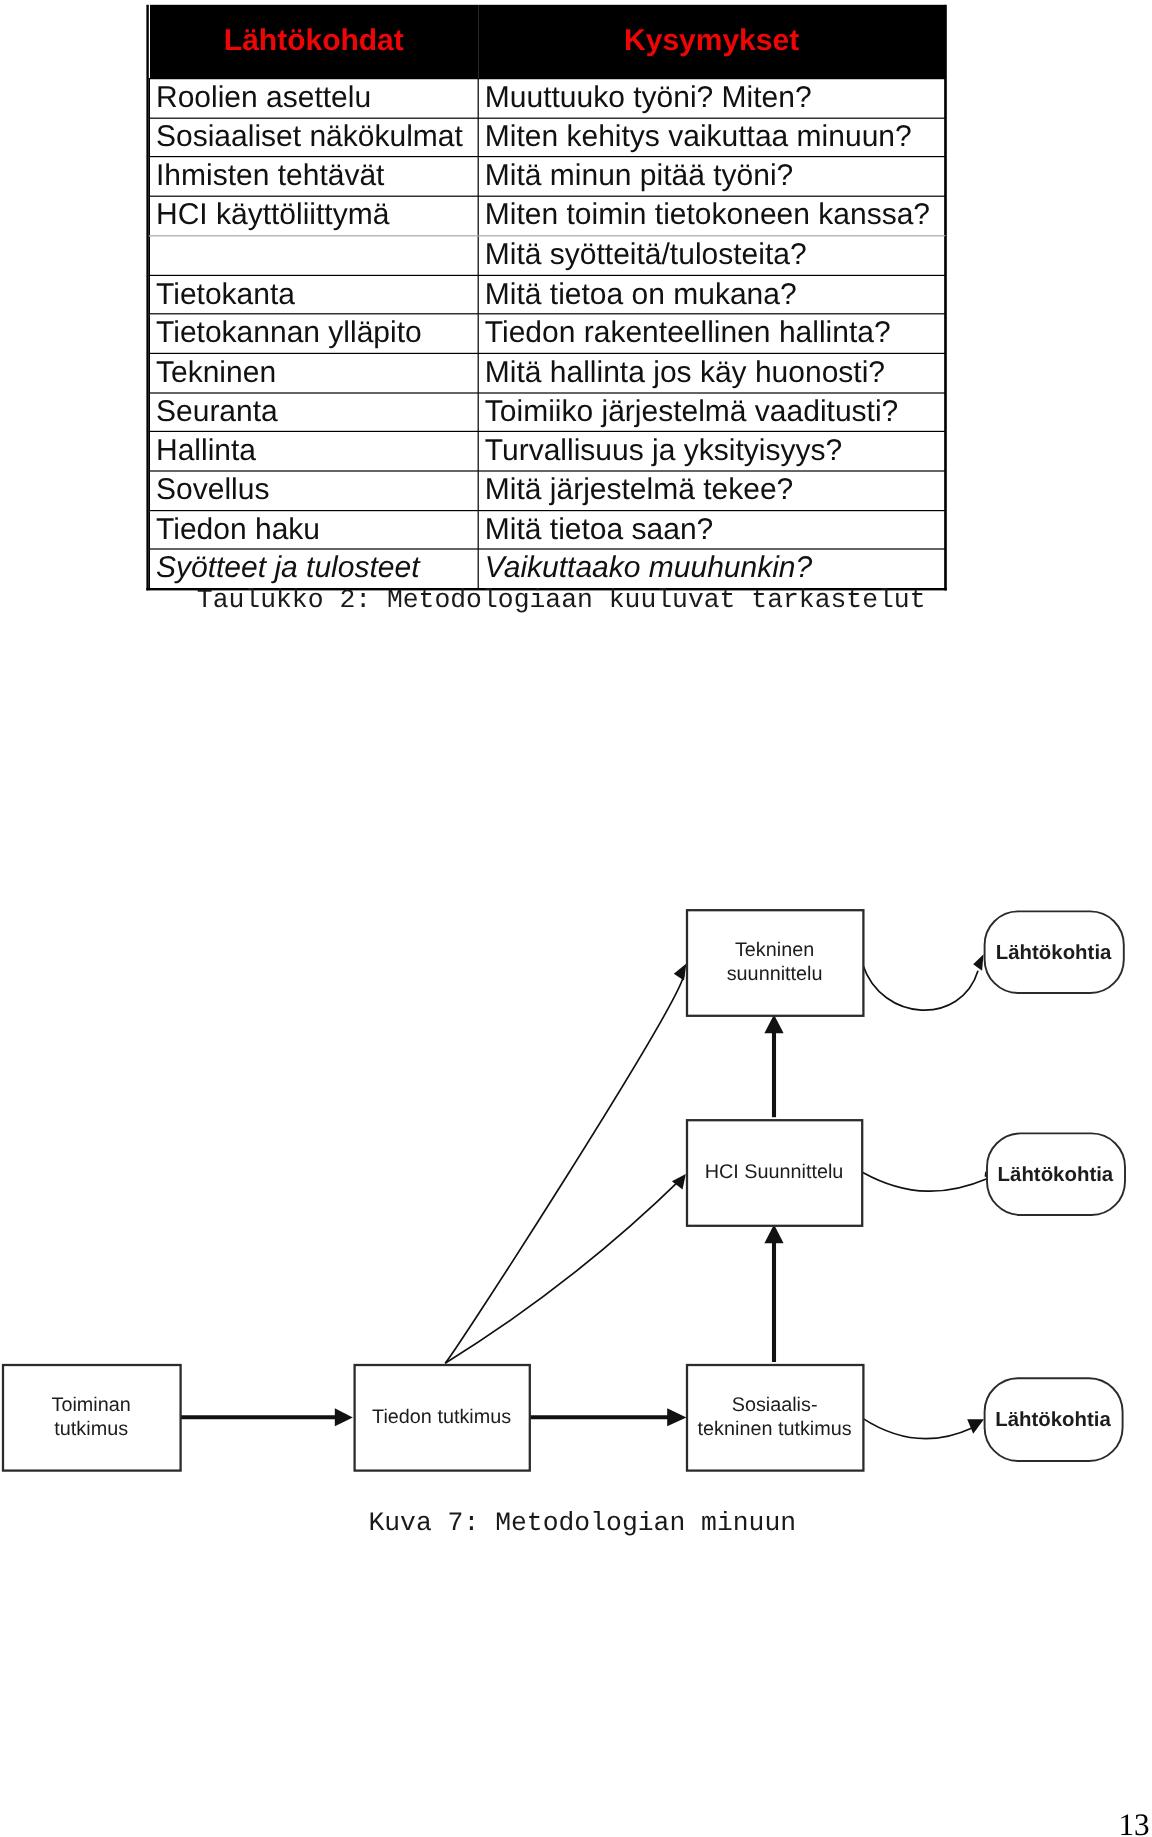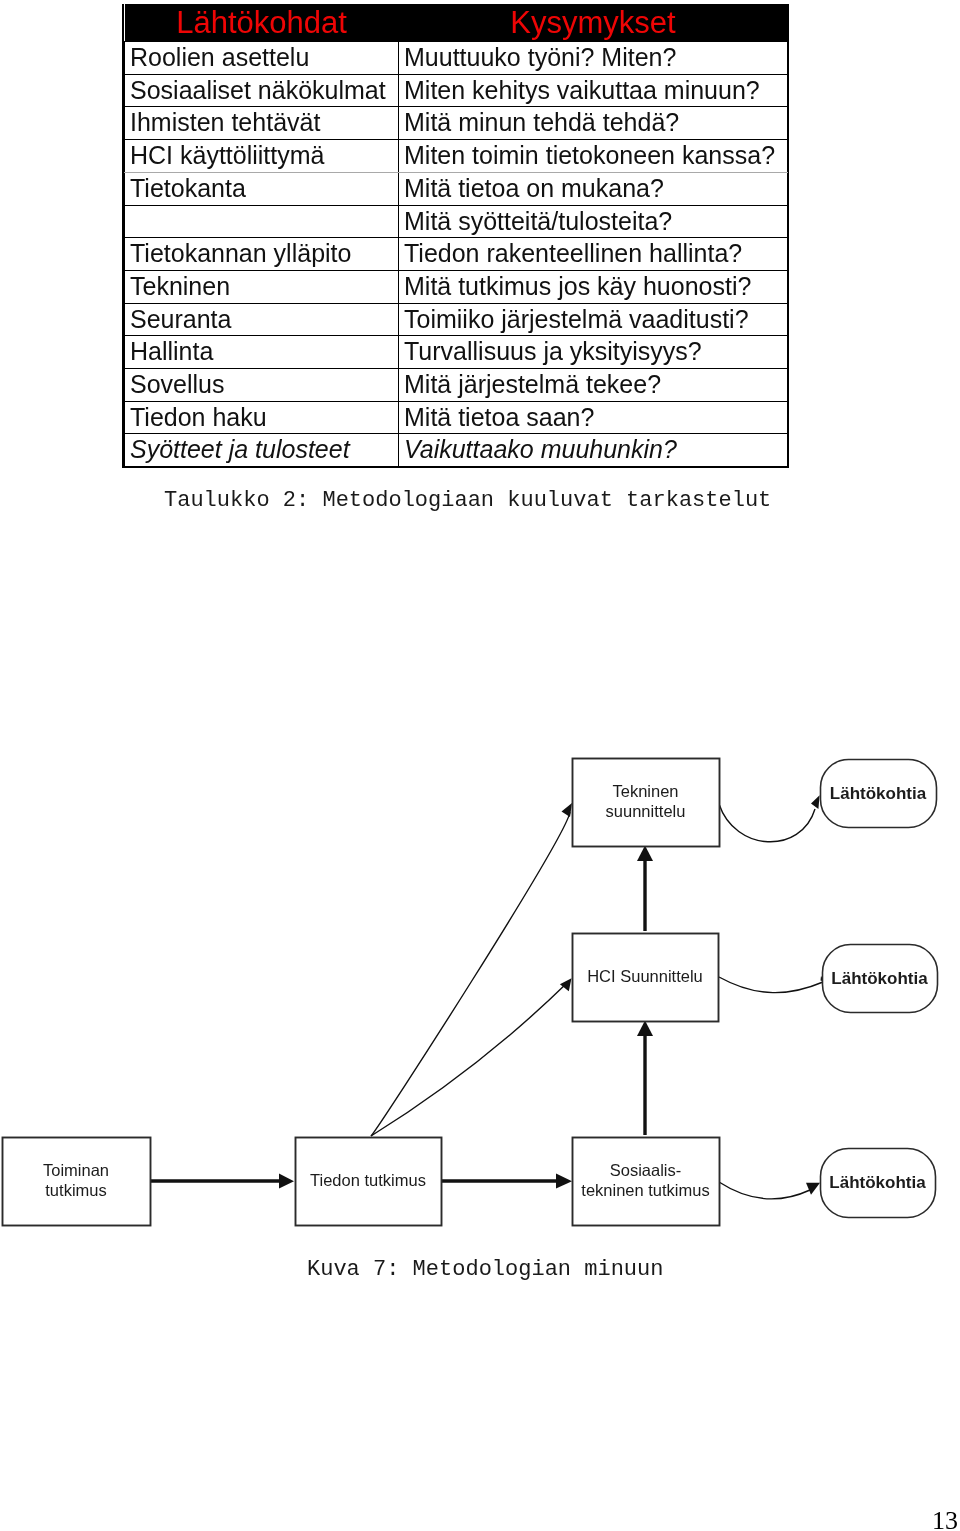--- a/index.html
+++ b/index.html
@@ -10,22 +10,22 @@
   .page{position:absolute;inset:0;transform:translateZ(0);}
 
   
   #tbl{position:absolute;left:122px;top:4px;width:667px;
        border-left:2px solid #000;border-right:2px solid #000;
        border-bottom:2px solid #000;box-sizing:border-box;}
   #tbl table{border-collapse:collapse;width:663px;table-layout:fixed;}
   #tbl col.c1{width:274px;}
   #tbl col.c2{width:389px;}
   #tbl th{background:var(--hdr-bg,#000000);color:var(--hdr-fg,#ee0505);
-          font-weight:normal;font-size:31px;
-          text-align:center;height:37px;padding:0;line-height:37px;border:0;}
+          font-weight:bold;font-size:25px;
+          text-align:center;height:37px;padding:12px;line-height:37px;border:0;}
   #tbl td{font-size:25px;color:#111;height:31.7px;line-height:31.7px;padding:0 0 0 5px;
           border:1px solid #000;white-space:nowrap;overflow:hidden;background:#fff;}
   #tbl tbody tr:last-child td{border-bottom:0;font-style:italic;}
   #tbl tbody tr.light-sep td{border-bottom-color:#a9a9a9;}
 
   
   .cap{position:absolute;font-family:"Liberation Mono", monospace;font-size:22px;
        color:#1a1a1a;white-space:pre;}
   #cap1{left:164px;top:488px;}
   #cap2{left:307px;top:1257px;}
@@ -59,41 +59,41 @@
           <tr>
             <td>Roolien asettelu</td>
             <td>Muuttuuko työni? Miten?</td>
           </tr>
           <tr>
             <td>Sosiaaliset näkökulmat</td>
             <td>Miten kehitys vaikuttaa minuun?</td>
           </tr>
           <tr>
             <td>Ihmisten tehtävät</td>
-            <td>Mitä minun tehdä tehdä?</td>
+            <td>Mitä minun pitää työni?</td>
           </tr>
           <tr class="light-sep">
             <td>HCI käyttöliittymä</td>
             <td>Miten toimin tietokoneen kanssa?</td>
           </tr>
           <tr>
+            <td></td>
+            <td>Mitä syötteitä/tulosteita?</td>
+          </tr>
+          <tr>
             <td>Tietokanta</td>
             <td>Mitä tietoa on mukana?</td>
-          </tr>
-          <tr>
-            <td></td>
-            <td>Mitä syötteitä/tulosteita?</td>
           </tr>
           <tr>
             <td>Tietokannan ylläpito</td>
             <td>Tiedon rakenteellinen hallinta?</td>
           </tr>
           <tr>
             <td>Tekninen</td>
-            <td>Mitä tutkimus jos käy huonosti?</td>
+            <td>Mitä hallinta jos käy huonosti?</td>
           </tr>
           <tr>
             <td>Seuranta</td>
             <td>Toimiiko järjestelmä vaaditusti?</td>
           </tr>
           <tr>
             <td>Hallinta</td>
             <td>Turvallisuus ja yksityisyys?</td>
           </tr>
           <tr>

